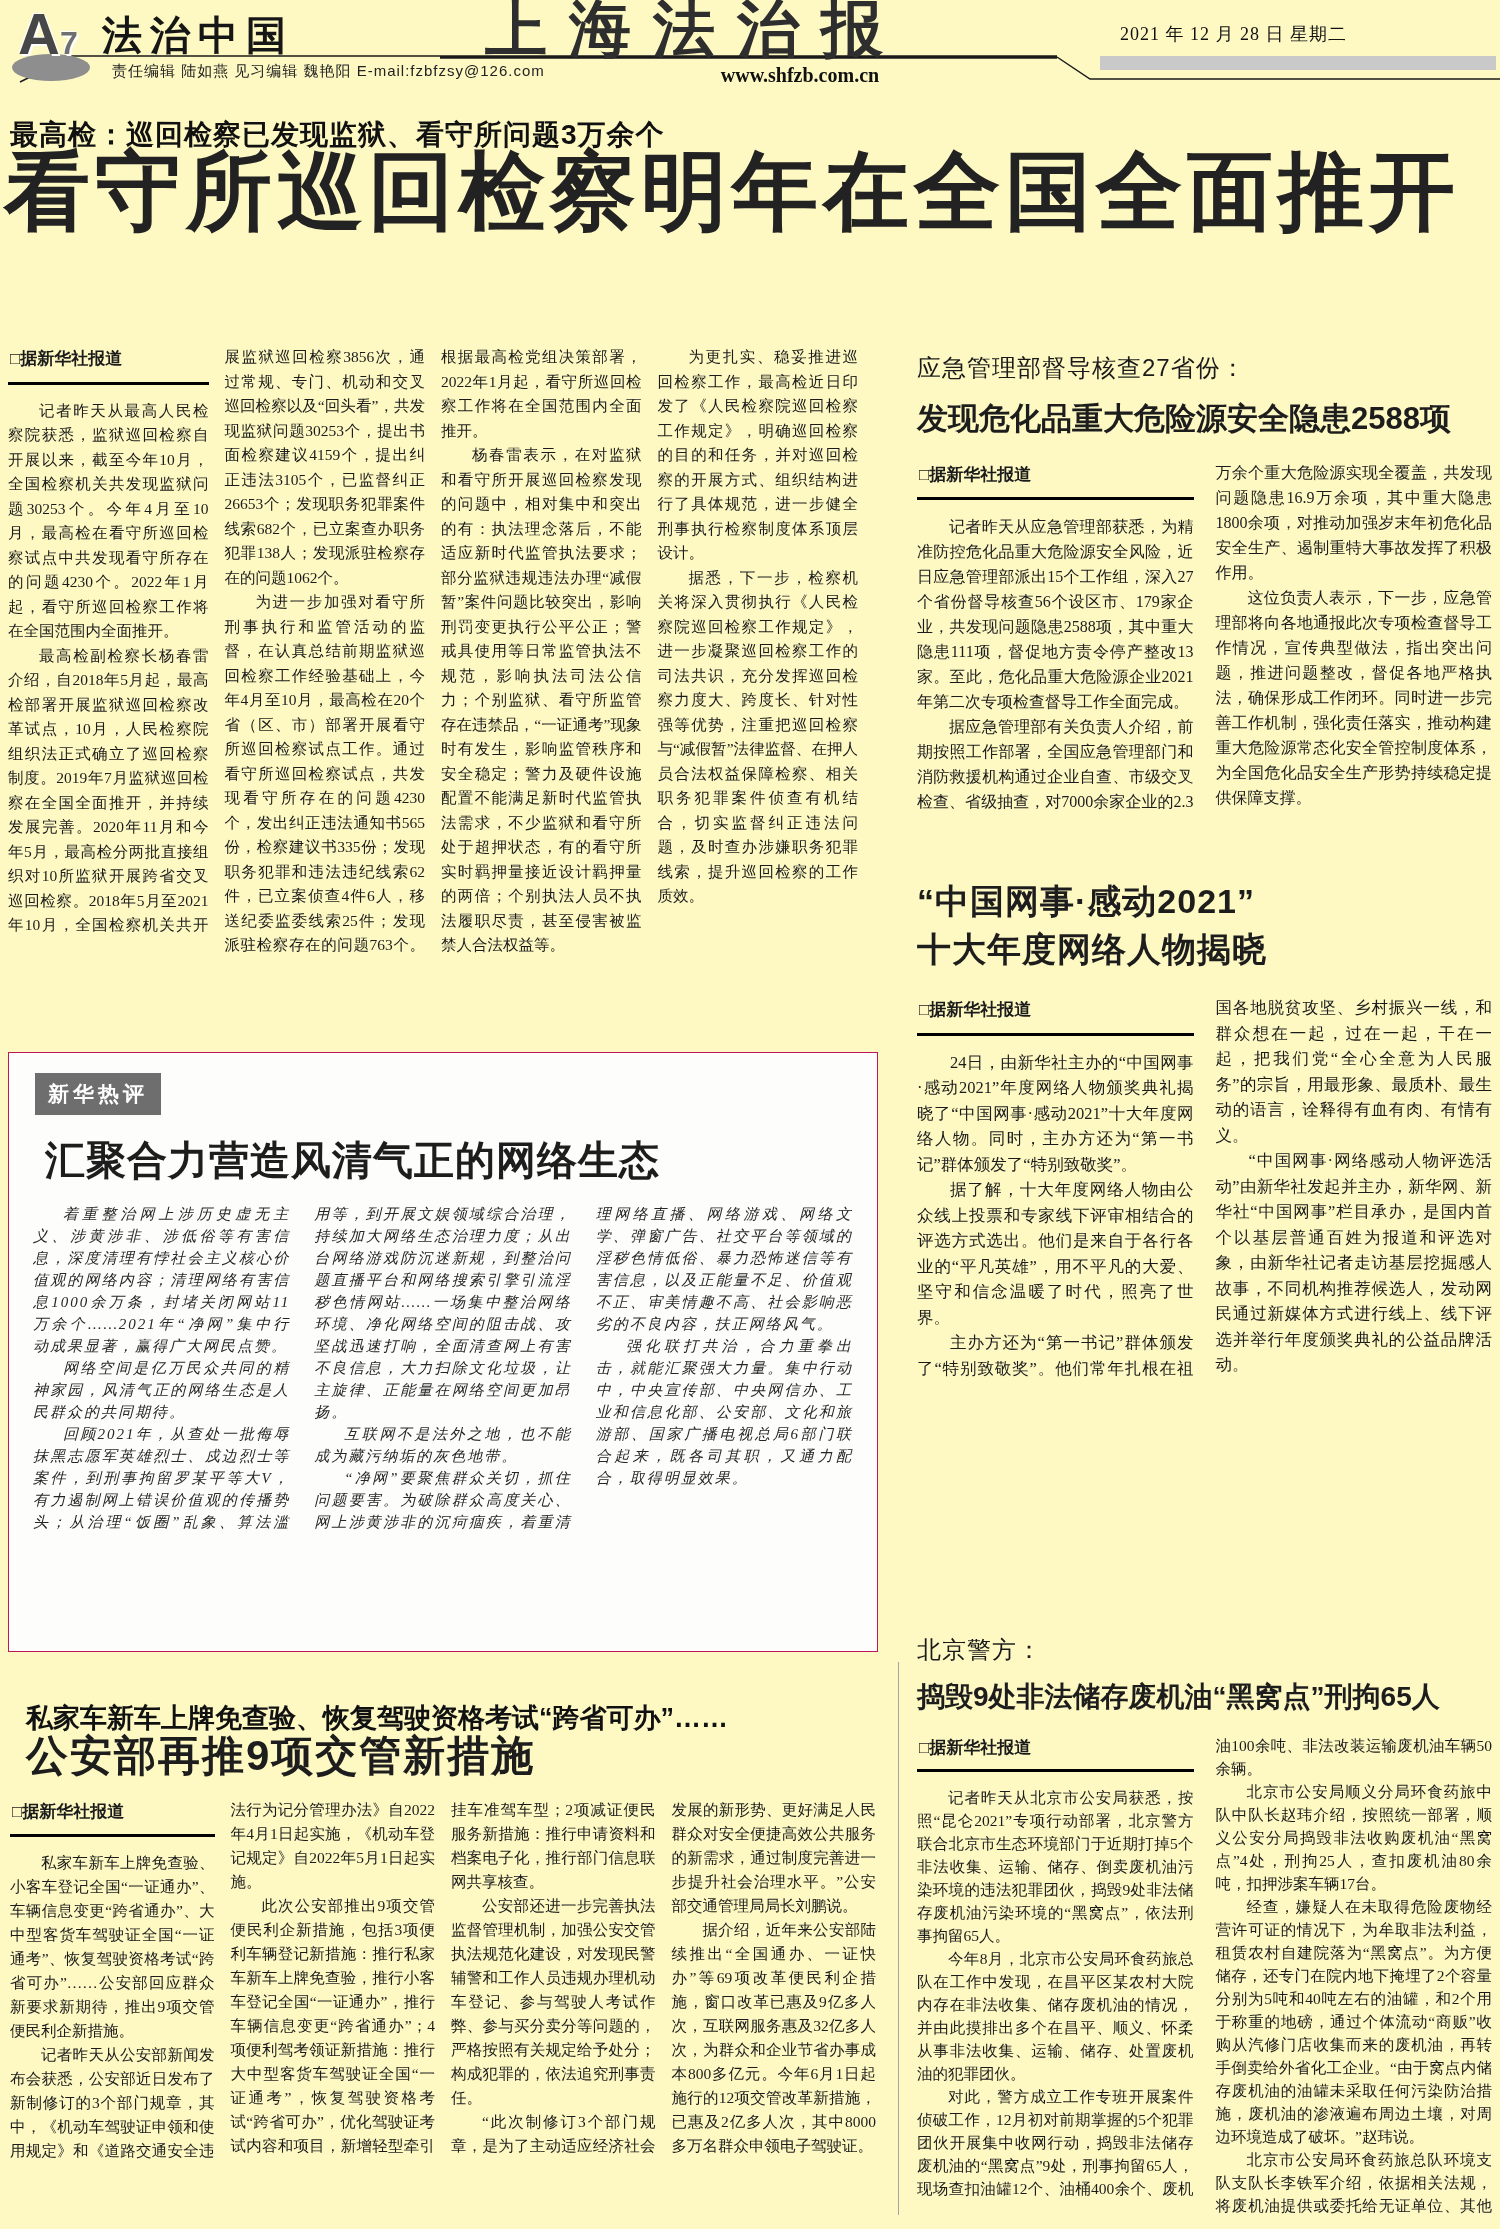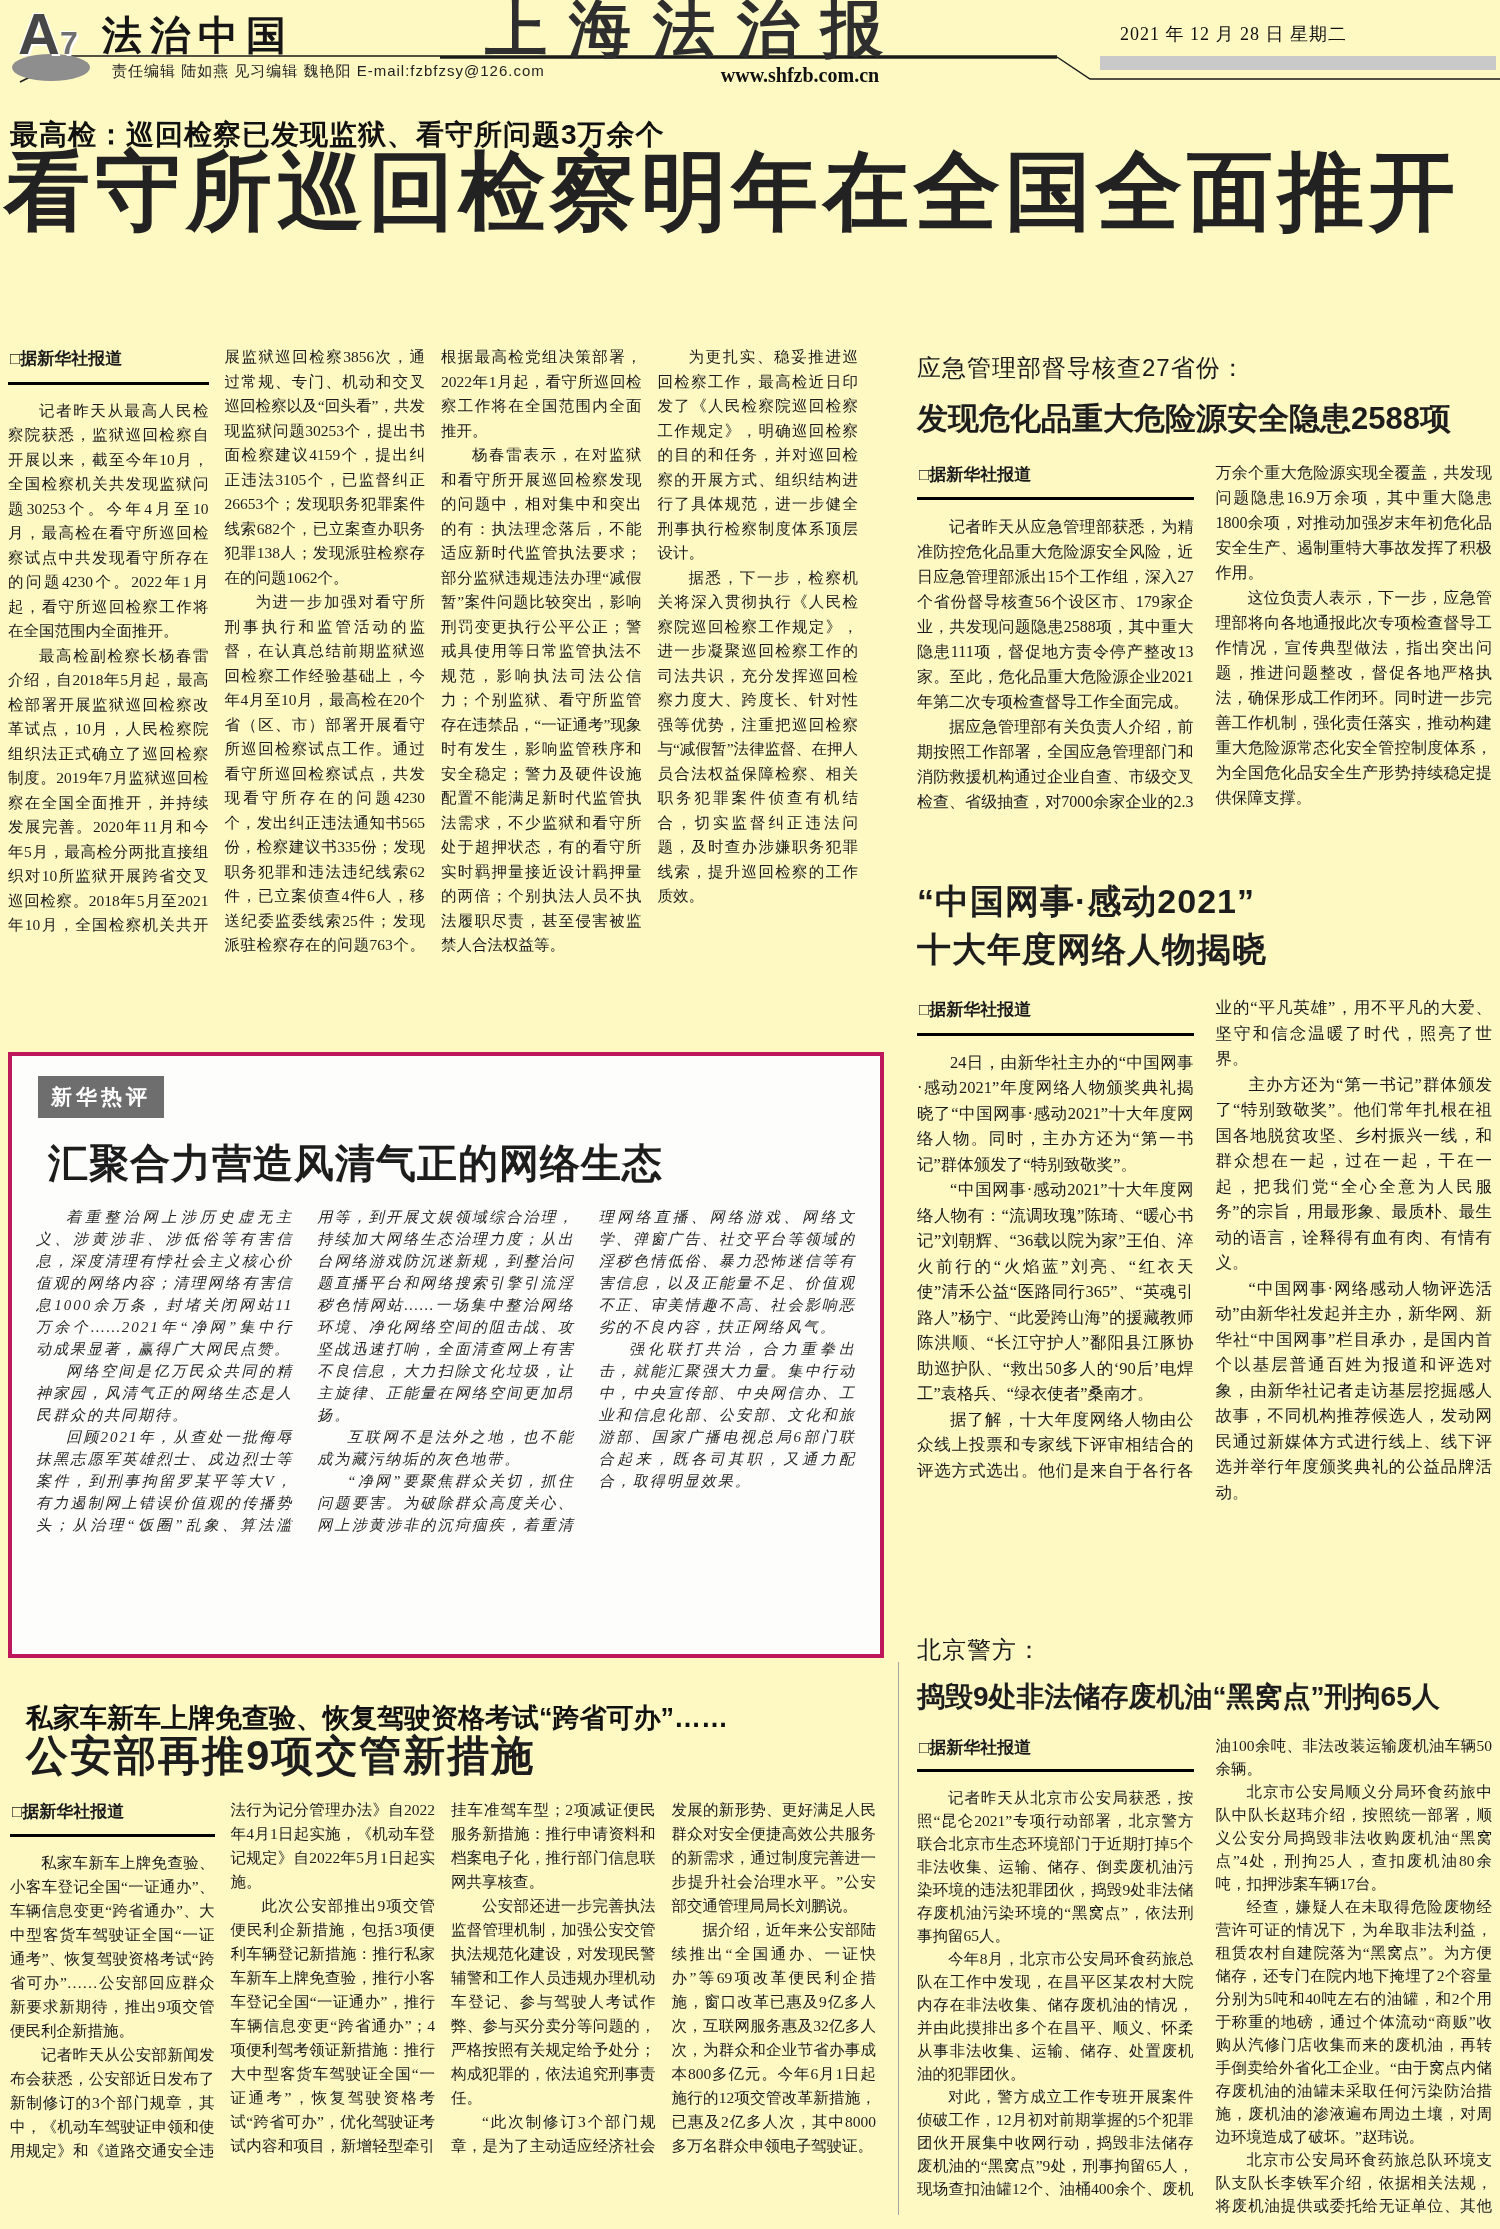--- a/index.html
+++ b/index.html
@@ -33,21 +33,21 @@
                  font-family:"Liberation Sans",sans-serif;font-weight:900;font-size:86px;
                  letter-spacing:5px;line-height:1;color:#222;}
   .body-cols{text-align:justify;column-fill:balance;overflow:hidden;}
   .body-cols p{margin:0;text-indent:2em;}
   .byline{font-family:"Liberation Sans",sans-serif;font-weight:700;font-size:17px;text-indent:0;
           border-bottom:3px solid #000;padding:2px 0 10px 2px;margin-bottom:14px;}
   .lead-body{position:absolute;left:8px;top:345px;width:850px;height:698px;
              column-count:4;column-gap:16px;font-size:15.5px;line-height:24.5px;}
 
   
-  .hot-box{position:absolute;left:8px;top:1052px;width:868px;height:598px;border:4px solid #be185d;background:#fdfdfb;}
+  .hot-box{position:absolute;left:8px;top:1052px;width:868px;height:598px;border:1px solid #be185d;background:#fdfdfb;}
   .hot-badge{position:absolute;left:26px;top:20px;background:#6e6e6e;color:#fff;
              font-family:"Liberation Sans",sans-serif;font-weight:700;font-size:21px;
              letter-spacing:4px;padding:7px 13px;}
   .hot-headline{position:absolute;left:36px;top:80px;font-family:"Liberation Sans",sans-serif;
                 font-weight:900;font-size:40px;letter-spacing:1px;color:#1d1d1d;}
   .hot-body{position:absolute;left:24px;top:150px;width:820px;height:428px;
             column-count:3;column-gap:24px;font-size:15px;line-height:22px;
             font-style:italic;letter-spacing:2px;color:#262626;}
 
   
@@ -161,21 +161,20 @@
 
     <div class="art3">
       <div class="r-headline">
         <div>“中国网事·感动2021”</div>
         <div>十大年度网络人物揭晓</div>
       </div>
       <div class="art3-body body-cols">
         <div class="byline">□据新华社报道</div>
         <div>
             <p>24日，由新华社主办的“中国网事·感动2021”年度网络人物颁奖典礼揭晓了“中国网事·感动2021”十大年度网络人物。同时，主办方还为“第一书记”群体颁发了“特别致敬奖”。</p>
-            <p>“中国网事·感动2021”十大年度网络人物有：“流调玫瑰”陈琦、“暖心书记”刘朝辉、“36载以院为家”王伯、淬火前行的“火焰蓝”刘亮、“红衣天使”清禾公益“医路同行365”、“英魂引路人”杨宁、“此爱跨山海”的援藏教师陈洪顺、“长江守护人”鄱阳县江豚协助巡护队、“救出50多人的‘90后’电焊工”袁格兵、“绿衣使者”桑南才。</p>
             <p>据了解，十大年度网络人物由公众线上投票和专家线下评审相结合的评选方式选出。他们是来自于各行各业的“平凡英雄”，用不平凡的大爱、坚守和信念温暖了时代，照亮了世界。</p>
             <p>主办方还为“第一书记”群体颁发了“特别致敬奖”。他们常年扎根在祖国各地脱贫攻坚、乡村振兴一线，和群众想在一起，过在一起，干在一起，把我们党“全心全意为人民服务”的宗旨，用最形象、最质朴、最生动的语言，诠释得有血有肉、有情有义。</p>
             <p>“中国网事·网络感动人物评选活动”由新华社发起并主办，新华网、新华社“中国网事”栏目承办，是国内首个以基层普通百姓为报道和评选对象，由新华社记者走访基层挖掘感人故事，不同机构推荐候选人，发动网民通过新媒体方式进行线上、线下评选并举行年度颁奖典礼的公益品牌活动。</p>
           </div>
       </div>
     </div>
 
     <div class="art4">
       <div class="r-kicker">北京警方：</div>
       <div class="r-headline">捣毁9处非法储存废机油“黑窝点”刑拘65人</div>

